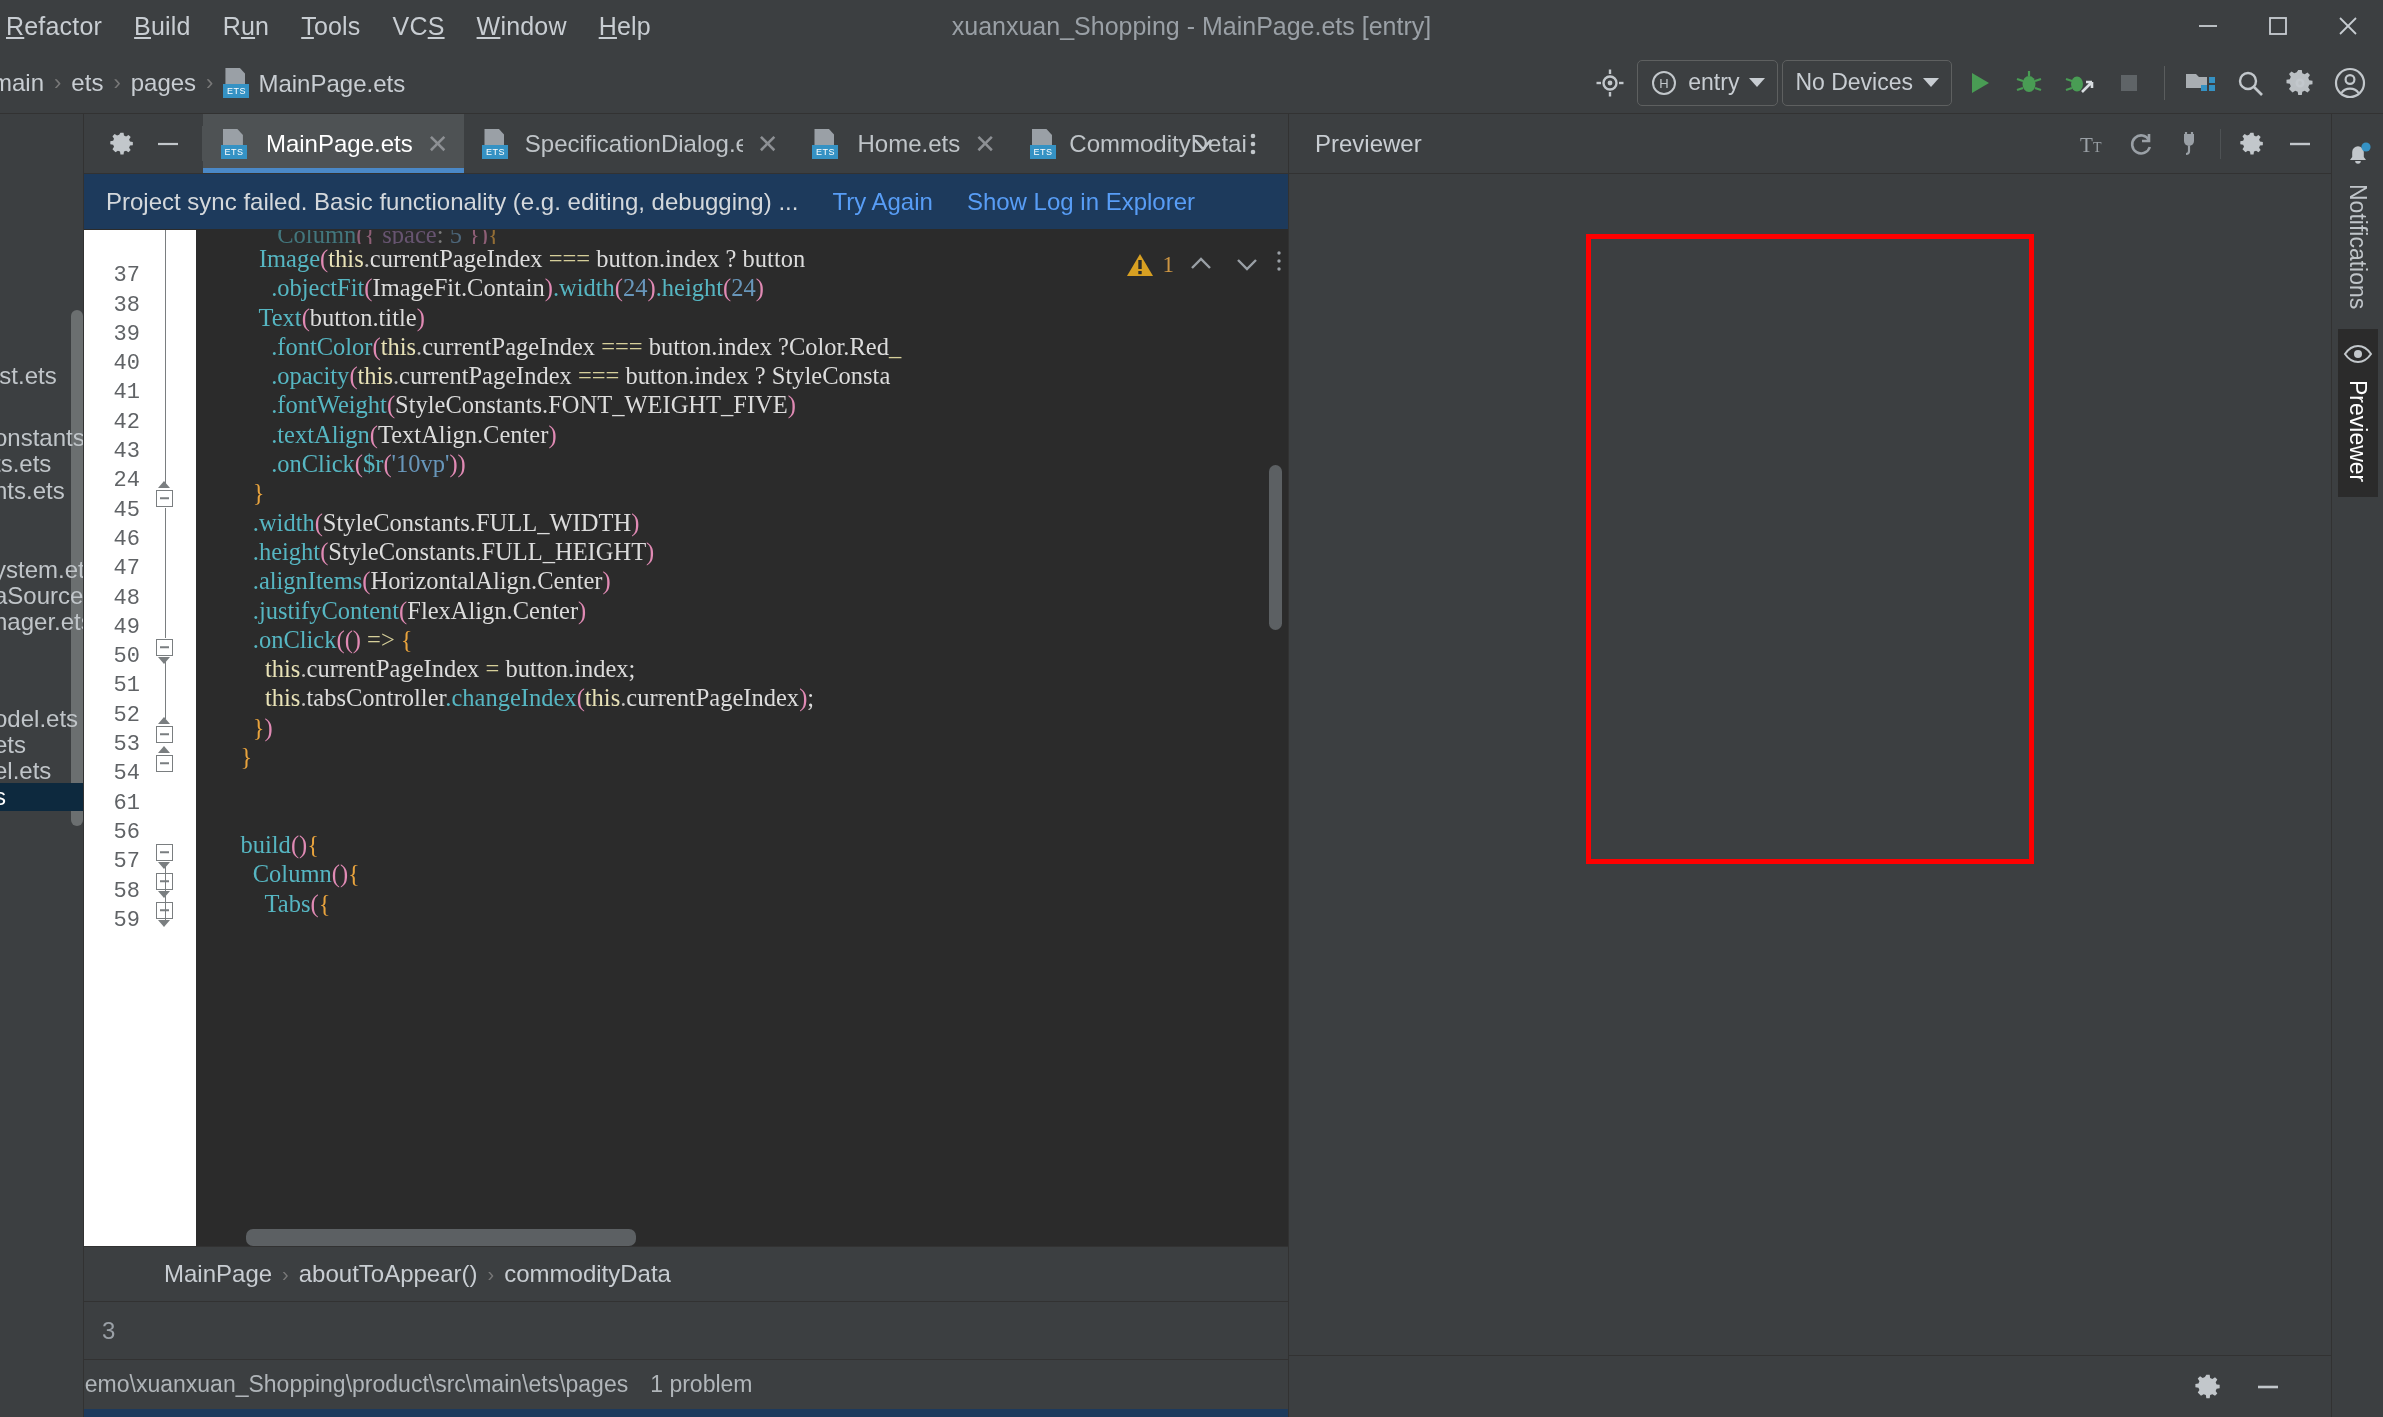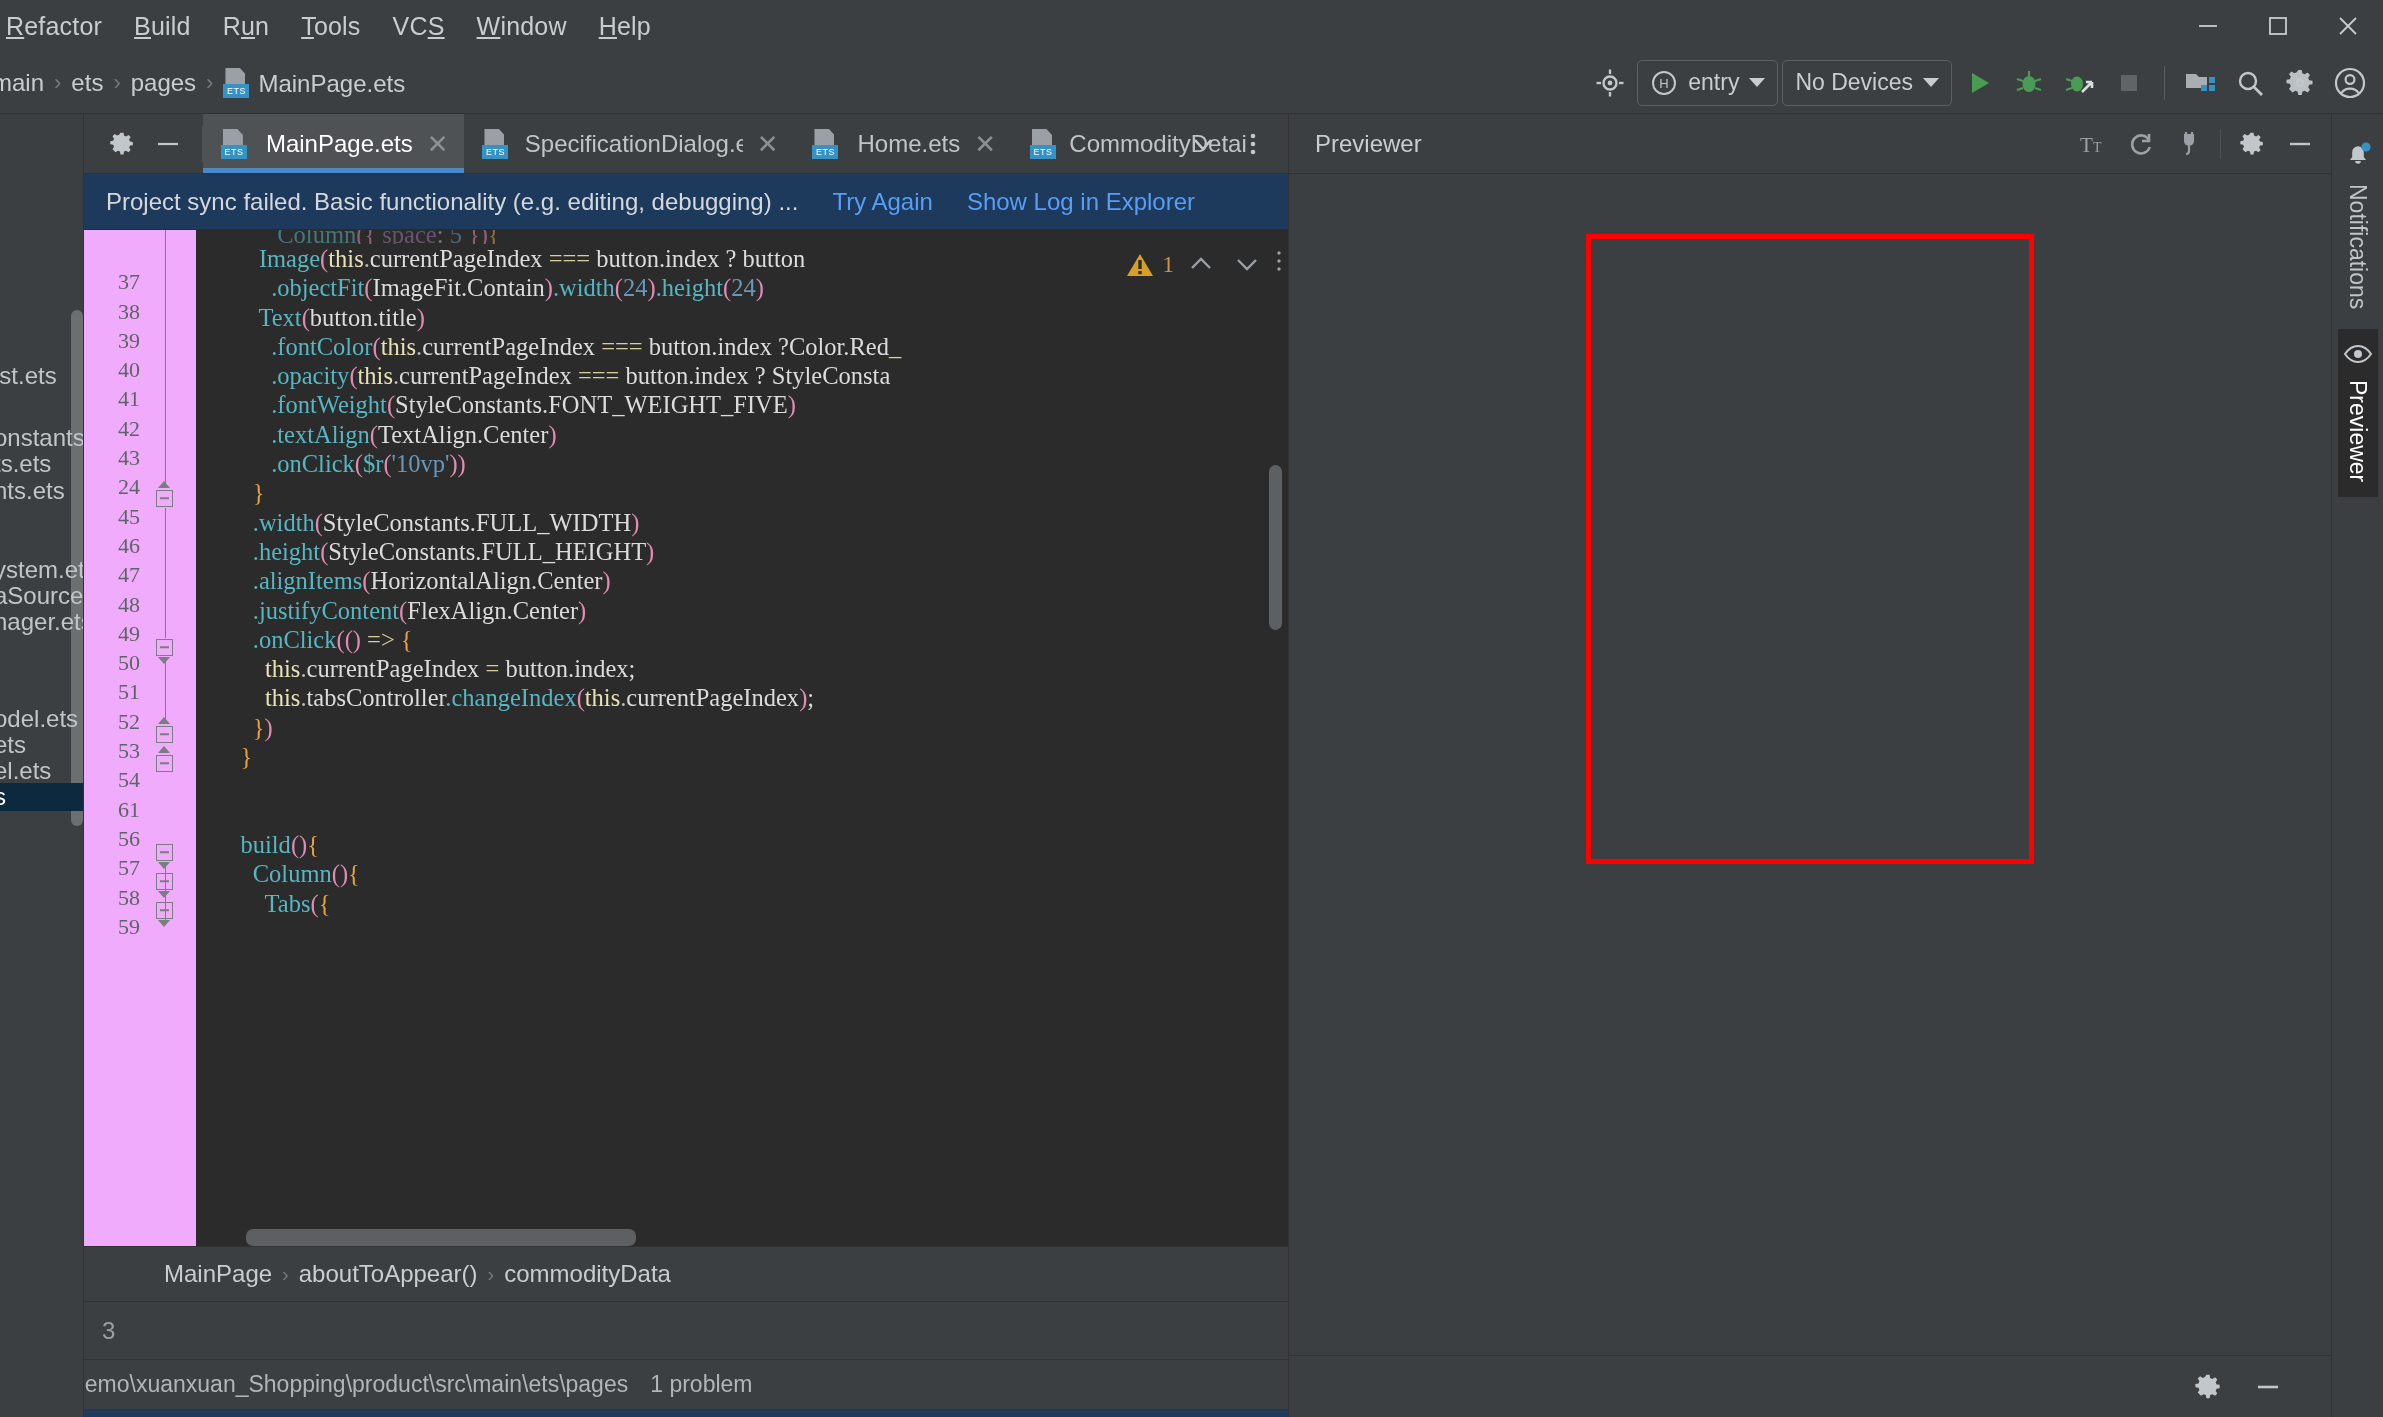--- a/index.html
+++ b/index.html
@@ -110,23 +110,23 @@
   .banner {
     height: 56px; flex: 0 0 56px; background: #1d3a5c; display: flex; align-items: center;
     padding-left: 22px; gap: 34px; border-bottom: 1px solid #2b2b2b;
   }
   .banner-text { font-size: 24px; color: #d4d8dc; }
   .banner-link { font-size: 24px; color: #589df6; }
 
   
   .editorwrap { flex: 1 1 auto; display: flex; position: relative; min-height: 0; background: #2b2b2b; overflow: hidden; }
   .gutter {
-    width: 112px; flex: 0 0 112px; background: #f0abfc; position: relative;
-    font-family: Liberation Serif, serif; font-size: 22px; color: #606366;
-    padding-top: 8px;
+    width: 112px; flex: 0 0 112px; background: #ffffff; position: relative;
+    font-family: Liberation Mono, monospace; font-size: 22px; color: #606366;
+    padding-top: 2px;
   }
   .gutter .ln {
     height: 29.3px; line-height: 29.3px; text-align: right; padding-right: 56px;
   }
   .fold {
     position: absolute; right: 22px; width: 20px; height: 20px;
     display:flex; align-items:center; justify-content:center;
   }
   .fold .box { width: 17px; height: 17px; border: 1.5px solid #7a7e80; position: relative; }
   .fold .box::before {
@@ -226,20 +226,21 @@
   <div class="menubar">
     <div class="menu-items">
       <div class="menu-item"><u>R</u><span>efactor</span></div>
       <div class="menu-item"><u>B</u>uild</div>
       <div class="menu-item">R<u>u</u>n</div>
       <div class="menu-item"><u>T</u>ools</div>
       <div class="menu-item">VC<u>S</u></div>
       <div class="menu-item"><u>W</u>indow</div>
       <div class="menu-item"><u>H</u>elp</div>
     </div>
+    <div class="win-title">xuanxuan_Shopping - MainPage.ets [entry]</div>
     <div class="win-ctrls">
       <div class="win-btn">
         <svg width="26" height="26" viewBox="0 0 26 26">
             <line x1="4" y1="13" x2="22" y2="13" stroke="#c8cdd2" stroke-width="1.8"></line>
           </svg>
       </div>
       <div class="win-btn">
         <svg width="26" height="26" viewBox="0 0 26 26">
             <rect x="5" y="5" width="16" height="16" fill="none" stroke="#c8cdd2" stroke-width="1.8"></rect>
           </svg>

